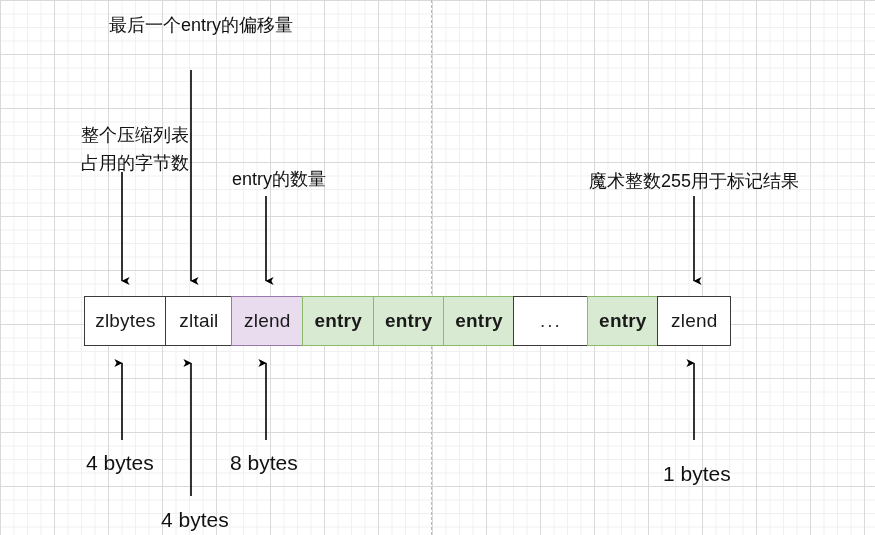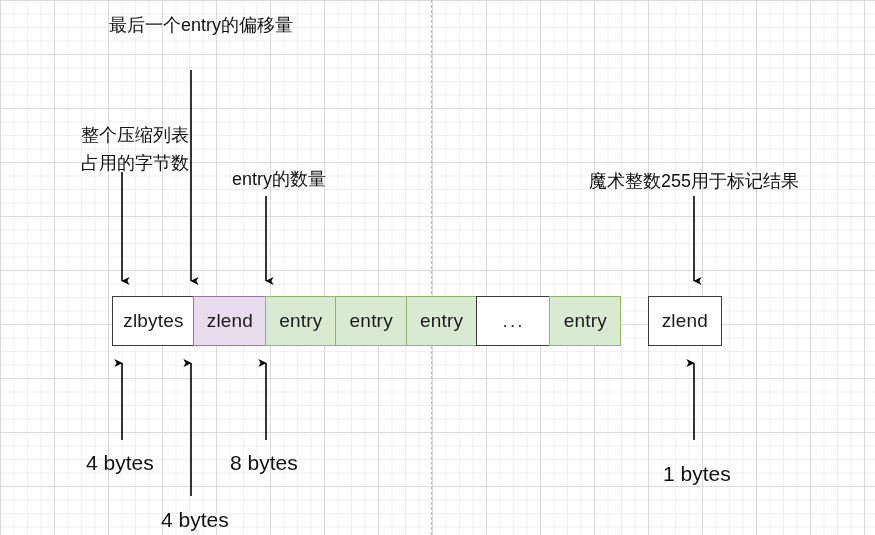--- a/index.html
+++ b/index.html
@@ -57,31 +57,31 @@
     box-sizing: border-box;
     font-size: 19px;
     color: #1a1a1a;
     letter-spacing: 0.2px;
     white-space: nowrap;
   }
   .cell.white {
     background: #ffffff;
     border: 1.6px solid #3b3b3b;
     margin-right: -1.6px;
-    margin-left: 28px;
   }
   .cell.purple {
     background: #e9dcee;
     border: 1.6px solid #9a78ab;
     margin-right: -1.6px;
   }
   .cell.green {
     background: #d9ead3;
     border: 1.6px solid #8cb96a;
     margin-right: -1.6px;
+    font-weight: bold;
   }
   .cell.ellipsis {
     background: #ffffff;
     border: 1.6px solid #3b3b3b;
     margin-right: -1.6px;
     letter-spacing: 2px;
     color: #333;
   }
   .cell.last {
     margin-right: 0;
@@ -163,20 +163,23 @@
       <line x1="191" y1="496" x2="191" y2="363" marker-end="url(#ah-up)"></line>
       <line x1="266" y1="440" x2="266" y2="363" marker-end="url(#ah-up)"></line>
       <line x1="694" y1="440" x2="694" y2="363" marker-end="url(#ah-up)"></line>
     </g>
   </svg>
 
   <div class="strip">
     <div class="cell white" style="width:83px;">
         <span>zlbytes</span>
       </div>
+    <div class="cell white" style="width:67px;">
+        <span>zltail</span>
+      </div>
     <div class="cell purple" style="width:73px;">
         <span>zlend</span>
       </div>
     <div class="cell green" style="width:72px;">
         <span>entry</span>
       </div>
     <div class="cell green" style="width:72px;">
         <span>entry</span>
       </div>
     <div class="cell green" style="width:72px;">

